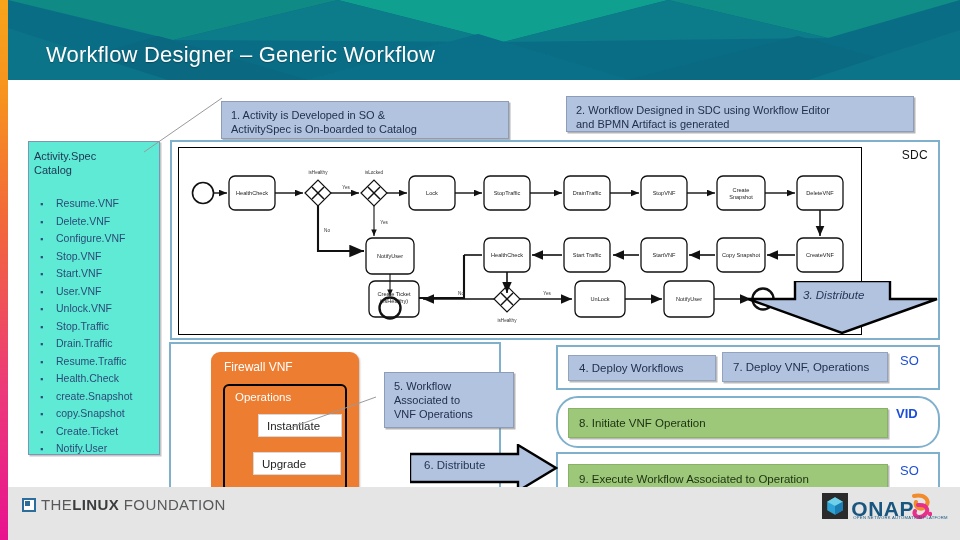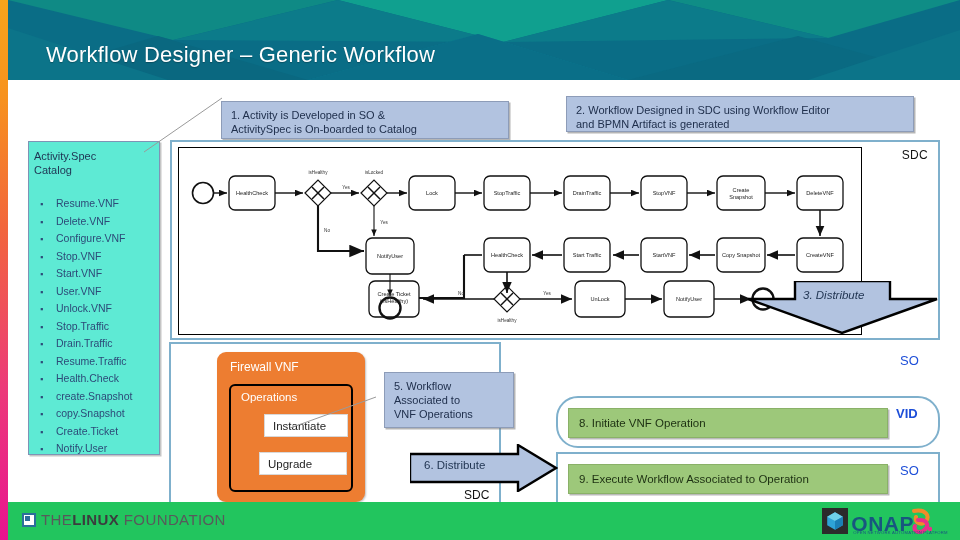--- a/index.html
+++ b/index.html
@@ -80,21 +80,20 @@
 
   
   .fw-panel {
     position: absolute; left: 169px; top: 342px; width: 332px; height: 170px;
     background: #ffffff; border: 2px solid #7fb0cc;
   }
   .fw-box {
     position: absolute; left: 40px; top: 8px; width: 148px; height: 150px;
     background: #ED7D31; border-radius: 9px;
     box-shadow: 1px 1px 2px rgba(0,0,0,.25);
-    margin-left: 6px;
   }
   .fw-title { position: absolute; left: 13px; top: 8px; font-size: 12px; color: #fff; }
   .ops-box {
     position: absolute; left: 12px; top: 32px; width: 124px; height: 108px;
     border: 2px solid #000; border-radius: 6px;
   }
   .ops-title { position: absolute; left: 10px; top: 5px; font-size: 11.5px; color: #fff; }
   .op-item {
     position: absolute; background: #ffffff; border: 1px solid #d8d8d8;
     font-size: 11.5px; color: #1f1f1f; line-height: 22px; padding-left: 8px;
@@ -118,22 +117,22 @@
   .c7 { left: 164px; top: 5px; width: 166px; height: 30px; }
   .c8 { left: 10px; top: 10px; width: 320px; height: 30px; }
   .c9 { left: 10px; top: 10px; width: 320px; height: 30px; }
   .rtag { position: absolute; font-size: 13px; color: #1d4ed8; }
   .rtag-so1 { left: 900px; top: 353px; }
   .rtag-vid { left: 896px; top: 406px; font-weight: bold; }
   .rtag-so2 { left: 900px; top: 463px; }
 
   
   .footer {
-    position: absolute; left: 8px; bottom: 0; width: 952px; height: 38px;
-    background: #22c55e; z-index: 30;
+    position: absolute; left: 8px; bottom: 0; width: 952px; height: 53px;
+    background: #e5e5e5; z-index: 30;
   }
   .lf-logo { position: absolute; left: 14px; top: 9px; display: flex; align-items: center; }
   .lf-mark {
     width: 14px; height: 14px; margin-right: 5px; background: #fff;
     border: 2.5px solid #2c6e9b; position: relative;
   }
   .lf-mark::after { content:""; position:absolute; left:1px; top:1px; width:5px; height:5px; background:#2c6e9b; }
   .lf-text { font-size: 15px; color: #58595b; letter-spacing: .4px; white-space: nowrap; }
   .lf-text b { color: #3b3c3e; font-weight: bold; }
 
@@ -390,20 +389,24 @@
       </svg>
   </div>
 
   <div class="distribute6">
     <svg width="148" height="48" viewBox="0 0 148 48">
       <polygon points="0,10 108,10 108,1 146,24 108,47 108,38 0,38" fill="#b2c3e0" stroke="#000" stroke-width="2.4" stroke-linejoin="miter"></polygon>
     </svg>
     <div class="lbl">6. Distribute</div>
   </div>
 
+  <div class="rpanel rp1">
+    <div class="chip chip-blue c4">4. Deploy Workflows</div>
+    <div class="chip chip-blue c7">7. Deploy VNF, Operations</div>
+  </div>
   <div class="rtag rtag-so1">SO</div>
 
   <div class="rpanel rp2">
     <div class="chip chip-green c8">8. Initiate VNF Operation</div>
   </div>
   <div class="rtag rtag-vid">VID</div>
 
   <div class="rpanel rp3">
     <div class="chip chip-green c9">9. Execute Workflow Associated to Operation</div>
   </div>

